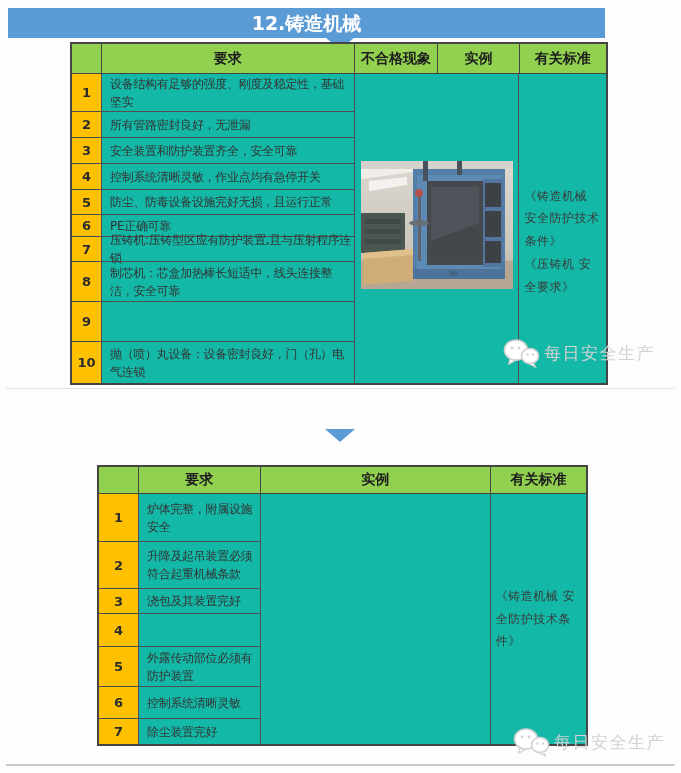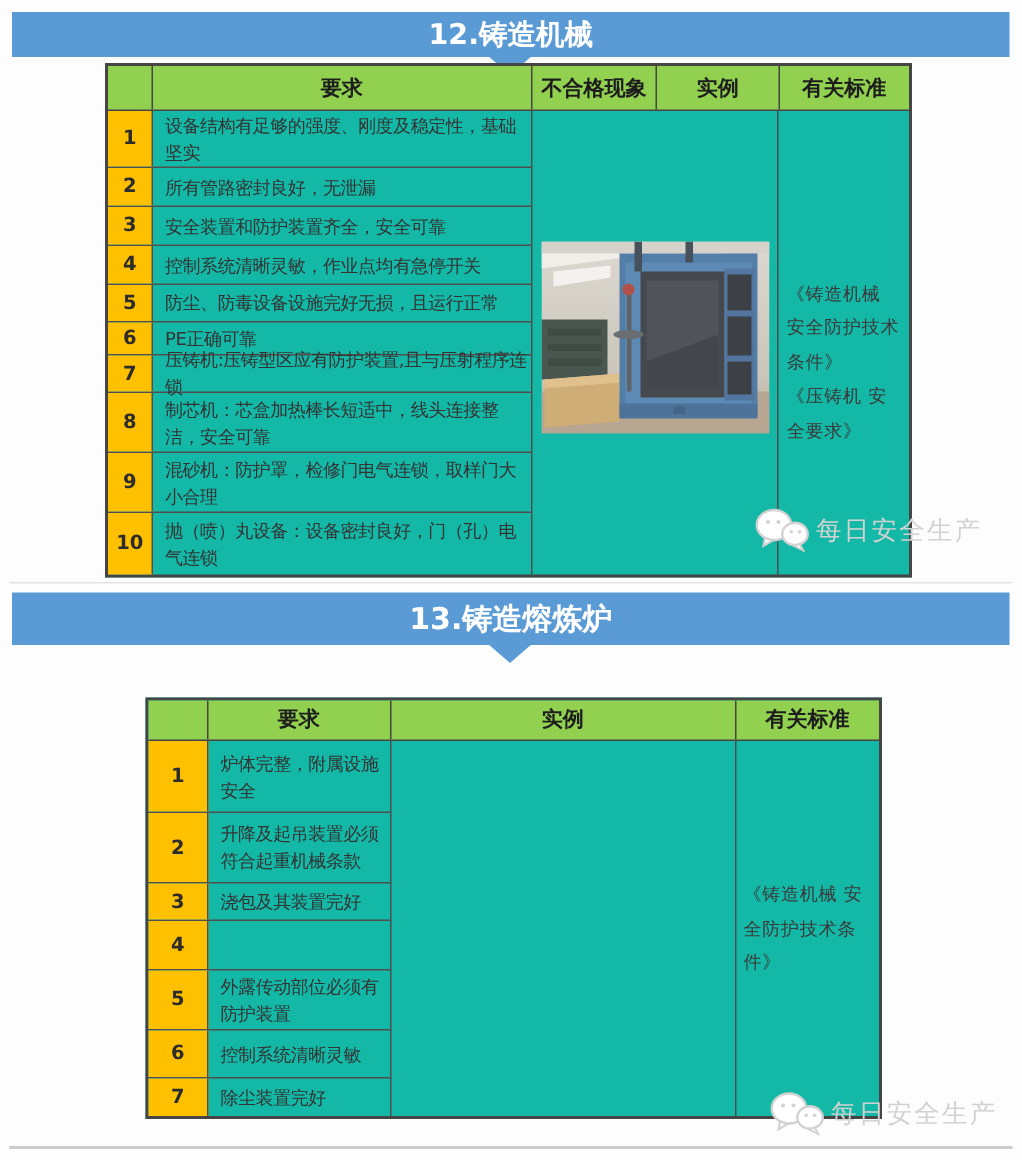--- a/index.html
+++ b/index.html
@@ -1,21 +1,21 @@
 <!DOCTYPE html>
 <html><head>
 <meta charset="utf-8">
 <style>
   * { margin:0; padding:0; box-sizing:border-box; }
   html,body { background:#ffffff; }
   body { font-family:"DejaVu Sans","Liberation Sans",sans-serif; }
   .page { position:relative; width:681px; height:773px; background:#fdfdfd; overflow:hidden; }
 
   
-  .banner { position:absolute; left:8px; width:665px; background:#5b9bd5;
+  .banner { position:absolute; left:8px; width:597px; background:#5b9bd5;
             color:#ffffff; font-weight:bold; text-align:center; }
   .banner1 { top:8px; height:30px; line-height:30px; font-size:19px; }
   .banner2 { top:395px; height:35px; line-height:35px; font-size:20px; }
   .down-arrow { position:absolute; width:0; height:0;
             border-left:15px solid transparent; border-right:15px solid transparent;
             border-top:13px solid #5b9bd5; }
   .arrow1 { left:325px; top:37px; }
   .arrow2 { left:325px; top:429px; }
 
   
@@ -127,21 +127,20 @@
           <div class="trow">
             <div class="num">7</div>
             <div class="req">压铸机:压铸型区应有防护装置,且与压射程序连锁</div>
           </div>
           <div class="trow">
             <div class="num">8</div>
             <div class="req">制芯机：芯盒加热棒长短适中，线头连接整洁，安全可靠</div>
           </div>
           <div class="trow">
             <div class="num">9</div>
-            <div class="req">混砂机：防护罩，检修门电气连锁，取样门大小合理</div>
           </div>
           <div class="trow">
             <div class="num">10</div>
             <div class="req">抛（喷）丸设备：设备密封良好，门（孔）电气连锁</div>
           </div>
         </div>
       <div class="mergecell">
         <svg class="photo" viewBox="0 0 152 128">
           <defs>
             <linearGradient id="bgz" x1="0" y1="0" x2="0" y2="1">
@@ -207,23 +206,20 @@
       <ellipse cx="28" cy="18" rx="8.5" ry="7.5" fill="#ffffff" stroke="#d2d2d2" stroke-width="1.6"></ellipse>
       <circle cx="25.5" cy="16.5" r="1.2" fill="#d2d2d2"></circle>
       <circle cx="31" cy="16.5" r="1.2" fill="#d2d2d2"></circle>
       <polygon points="31,24.5 33.5,29 27.5,26" fill="#ffffff" stroke="#d2d2d2" stroke-width="1.3"></polygon>
     </svg>
     <span>每日安全生产</span>
   </div>
 
   <div class="divider div1"></div>
 
-  <div class="banner banner2">
-    <span>13.铸造熔炼炉</span>
-  </div>
   <div class="down-arrow arrow2"></div>
 
   <div class="tbl t2">
     <div class="thead">
       <div class="th th-num"></div>
       <div class="th th-req">要求</div>
       <div class="th th-ex">实例</div>
       <div class="th th-std">有关标准</div>
     </div>
     <div class="tbody">

